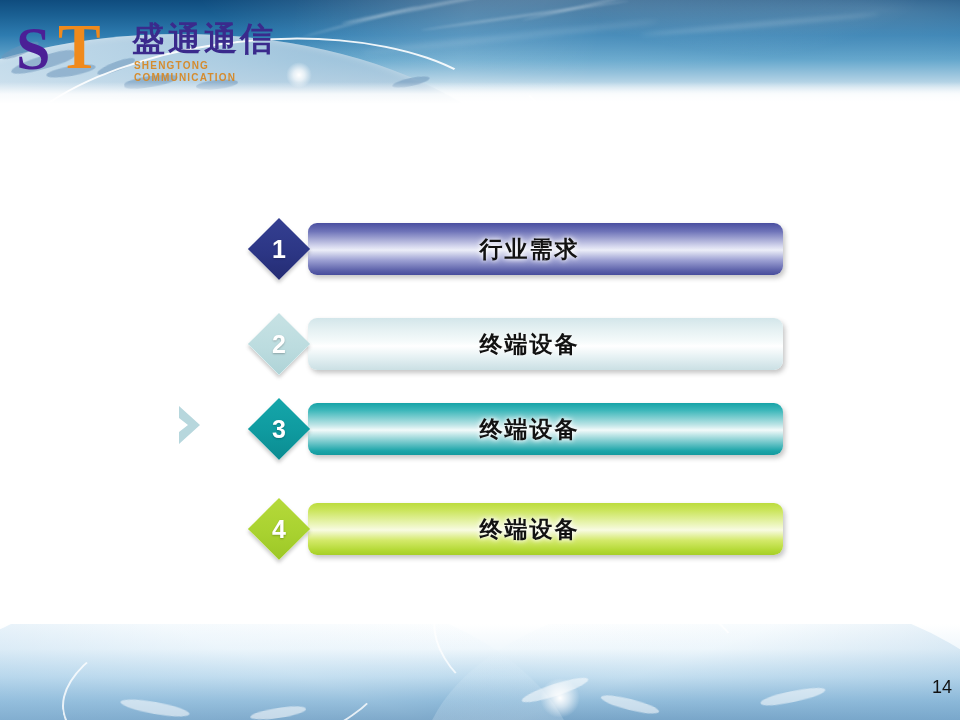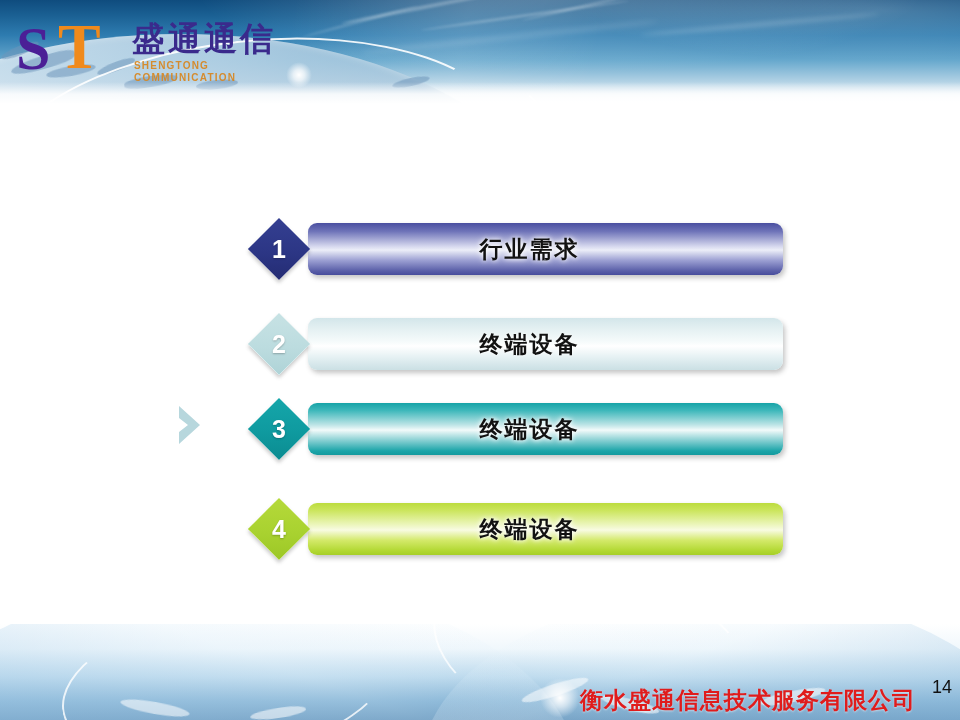--- a/index.html
+++ b/index.html
@@ -261,17 +261,16 @@
     <div class="foot-land fl2"></div>
     <div class="foot-land fl3"></div>
     <div class="foot-land fl4"></div>
     <div class="foot-land fl5"></div>
 
     <div class="foot-orbit fo1"></div>
     <div class="foot-orbit fo2"></div>
     <div class="foot-orbit fo3"></div>
     <div class="foot-flare"></div>
 
-    <div class="company">衡水盛通信息技术服务有限公司</div>
     <div class="pagenum">14</div>
   </div>
 
 </div>
 
 </body></html>

